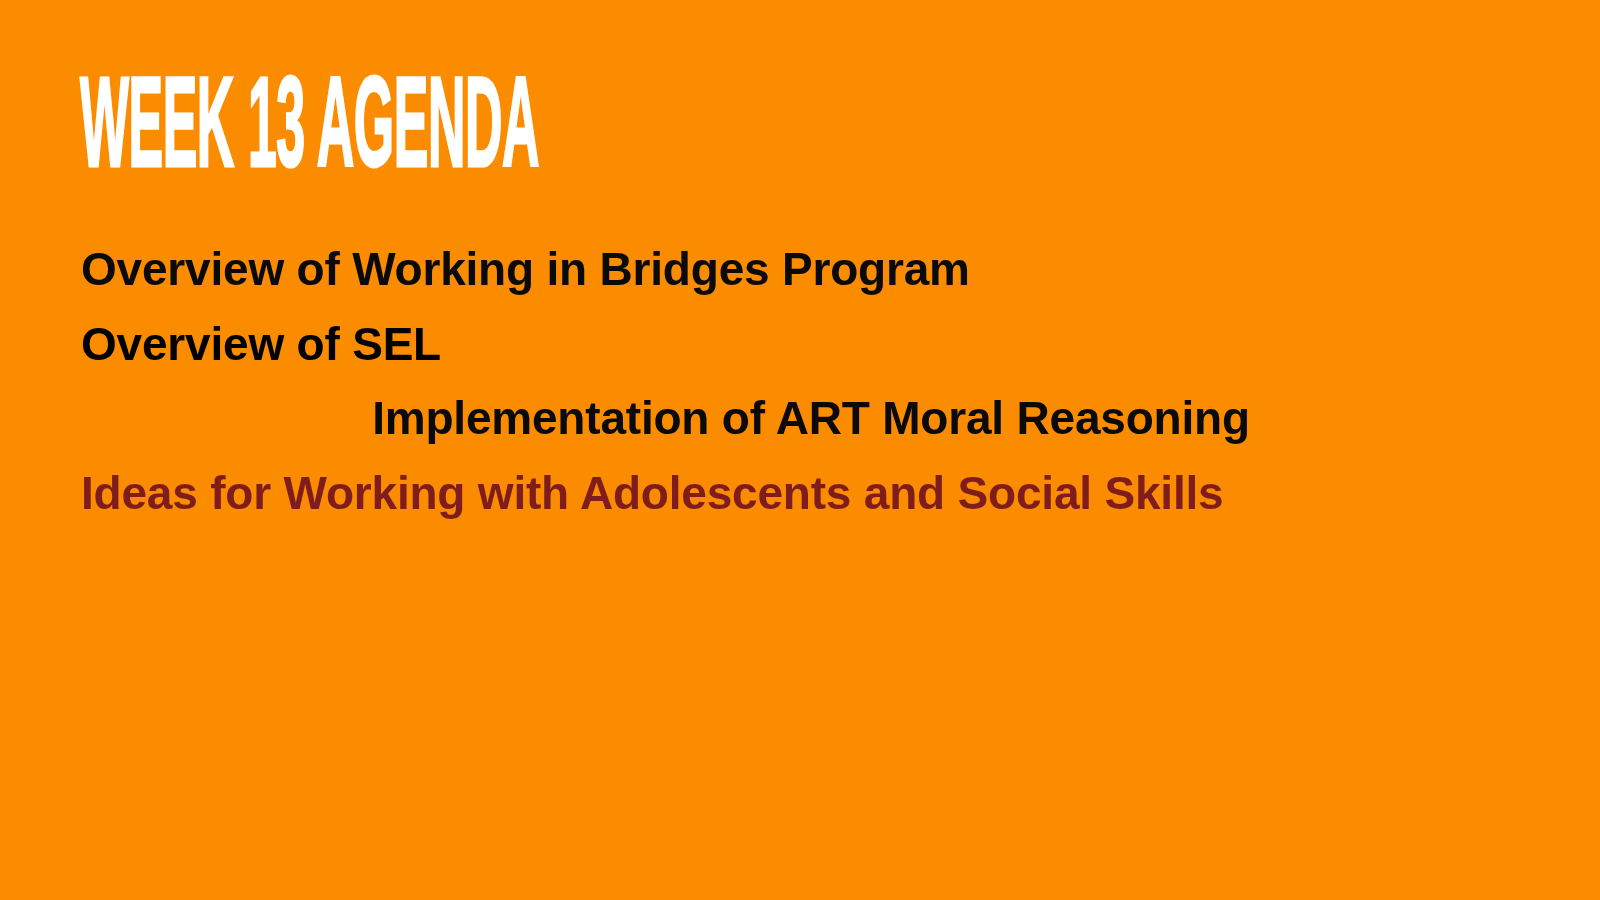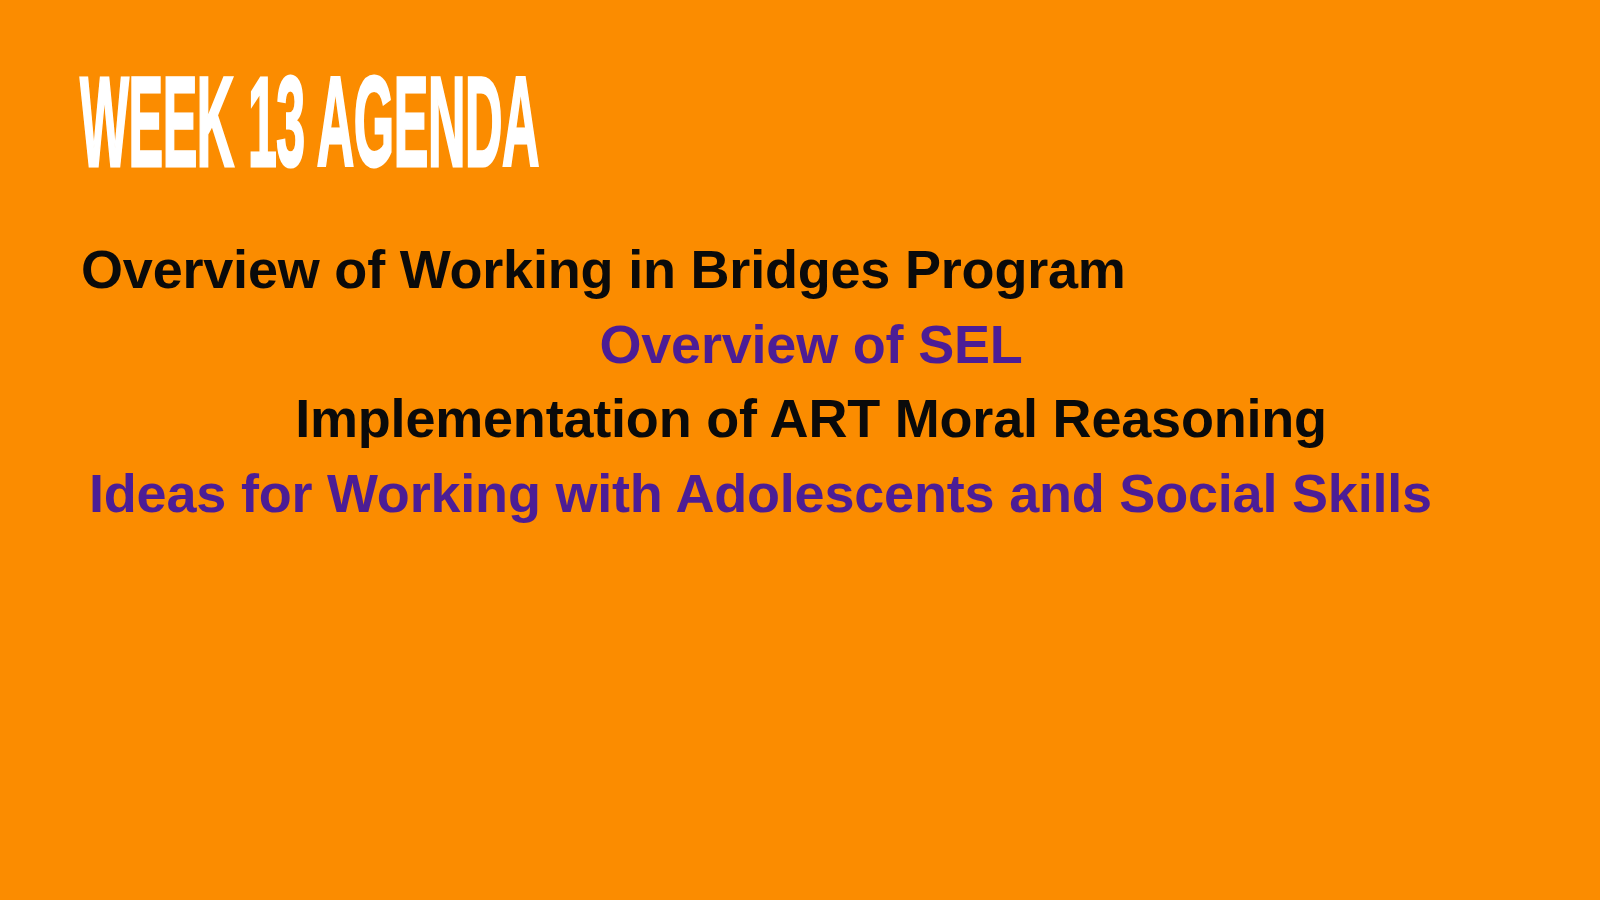--- a/index.html
+++ b/index.html
@@ -49,33 +49,33 @@
     top: 232px;
     margin: 0;
     padding: 0;
     list-style: none;
     width: 1460px;
   }
   #agenda-list li {
     color: #0a0a0a;
     font-family: "Liberation Sans", "DejaVu Sans", sans-serif;
     font-weight: 700;
-    font-size: 54px;
+    font-size: 46px;
     line-height: 74.5px;
     letter-spacing: -0.2px;
     white-space: nowrap;
   }
 </style>
 </head>
 <body>
 
 <div id="slide" style="background: rgb(251, 140, 0); padding-left: 12px;">
 
   <h1 id="slide-title" style="color: rgb(255, 255, 255); -webkit-text-stroke-color: rgb(255, 255, 255);">WEEK 13 AGENDA</h1>
 
   <ul id="agenda-list">
     <li style="color: rgb(10, 10, 10);">Overview of Working in Bridges Program</li>
-    <li style="color: #4c1d95; text-align: center;">Overview of SEL</li>
+    <li style="color: #000000;">Overview of SEL</li>
     <li style="color: rgb(10, 10, 10); text-align: center;">Implementation of ART Moral Reasoning</li>
-    <li style="color: #4c1d95; margin-left: 8px;">Ideas for Working with Adolescents and Social Skills</li>
+    <li style="color: #7f1d1d;">Ideas for Working with Adolescents and Social Skills</li>
   </ul>
 
 </div>
 
 </body></html>

